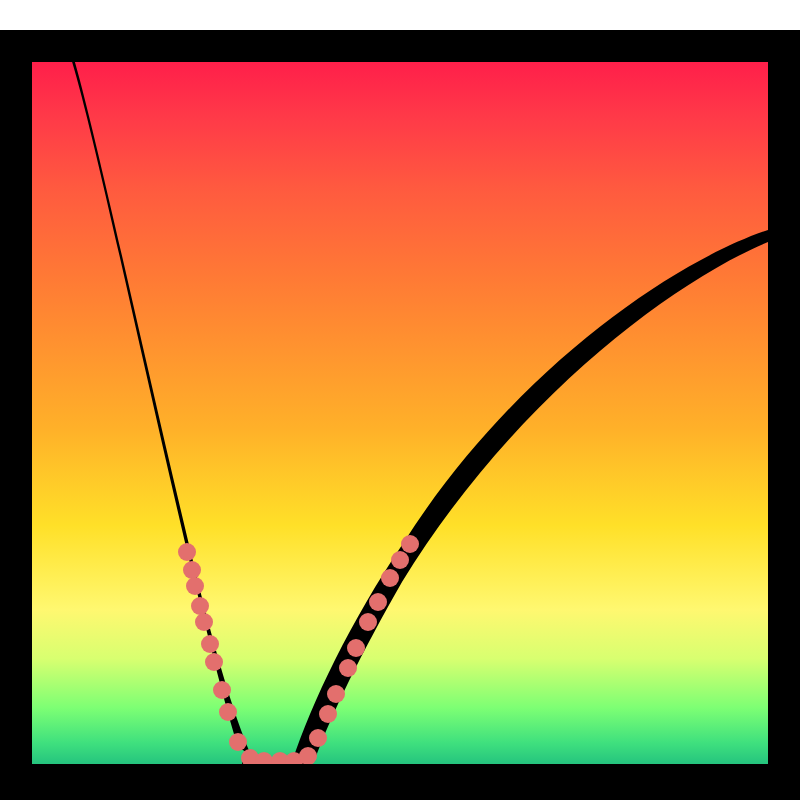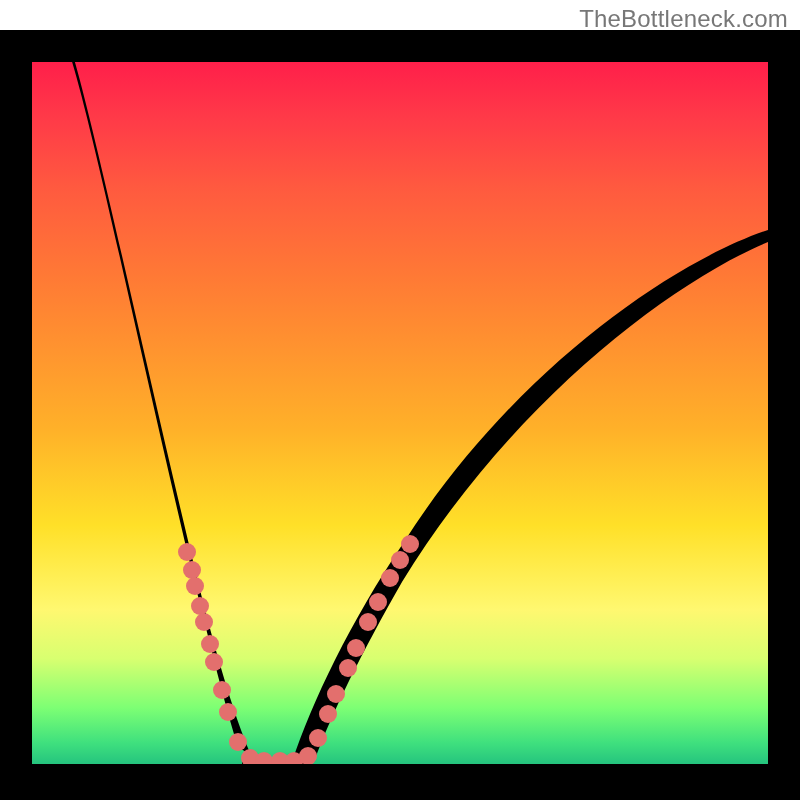--- a/index.html
+++ b/index.html
@@ -62,21 +62,20 @@
     left: 0;
     top: 0;
     width: 100%;
     height: 100%;
   }
 </style>
 </head>
 <body>
 <div class="wrapper">
 
-  <div class="watermark">TheBottleneck.com</div>
 
   <div class="outer-frame">
     <div class="gradient"></div>
     <svg class="curves" viewBox="0 0 736 702" preserveAspectRatio="none">
       <path id="curve-left" d="M 37 -10
                C 60 60, 110 300, 160 510
                C 180 590, 192 640, 206 685
                L 230 700
                L 222 700
                C 204 660, 186 600, 166 520

